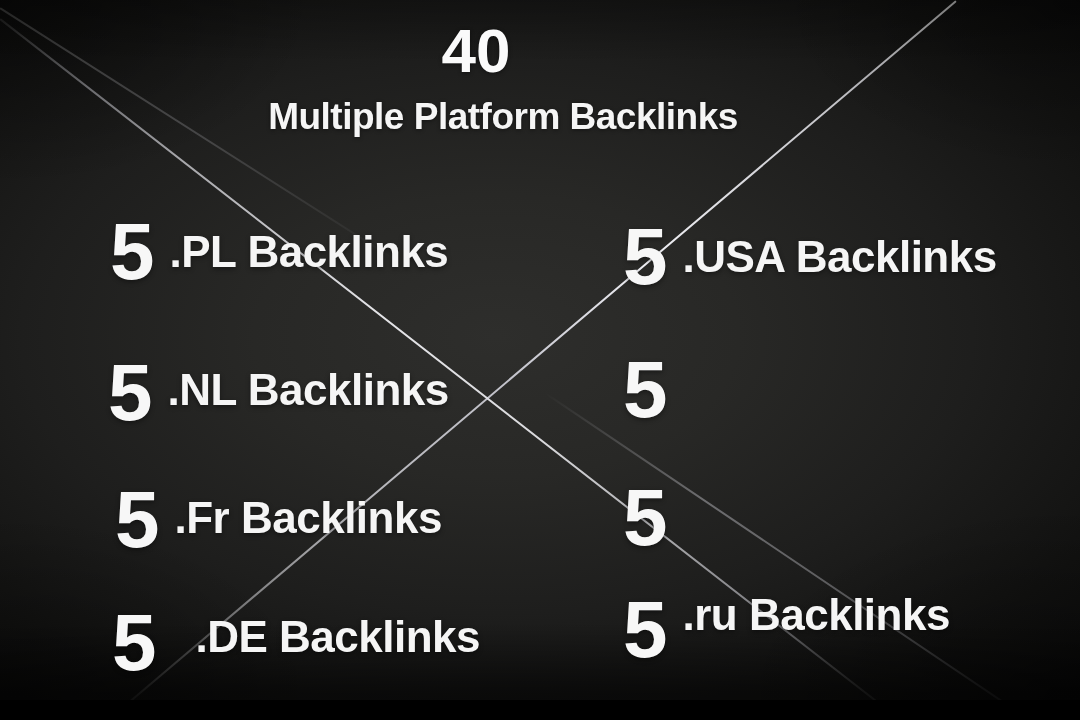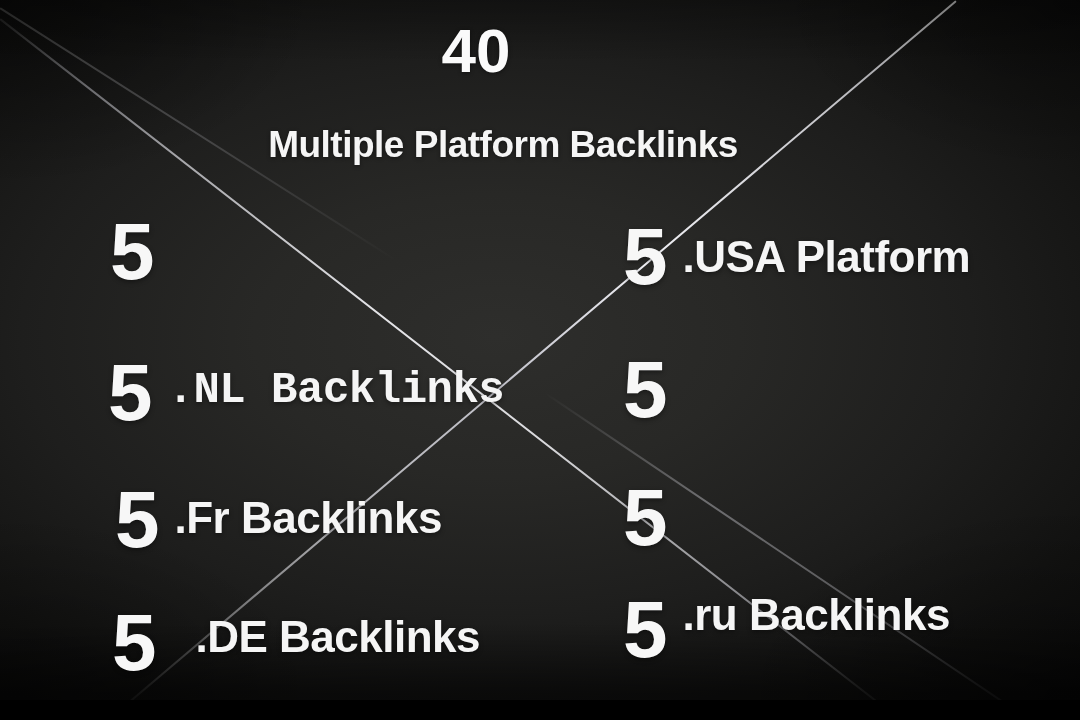--- a/index.html
+++ b/index.html
@@ -75,21 +75,20 @@
     color: #fafafa; text-shadow: 0 1px 4px rgba(0,0,0,0.45);
     white-space: nowrap;
   }
   .subtitle {
     position: absolute; left: 503px; top: 98px;
     transform: translateX(-50%);
     font-size: 37px; font-weight: 700; line-height: 1;
     letter-spacing: -0.5px;
     color: #f5f5f5; text-shadow: 0 1px 4px rgba(0,0,0,0.45);
     white-space: nowrap;
-    margin-top: 28px;
   }
 
   .row {
     position: absolute;
     display: flex; align-items: center; gap: 15px;
     transform: translateY(-50%);
     white-space: nowrap;
   }
   .row .count {
     font-size: 80px; font-weight: 700; line-height: 1;
@@ -103,21 +102,21 @@
 
   .row-pl  { left: 110px; top: 252px; }
   .row-nl  { left: 108px; top: 393px; }
   .row-fr  { left: 115px; top: 520px; }
   .row-de  { left: 112px; top: 643px; }
   .row-usa { left: 623px; top: 257px; }
   .row-uk  { left: 623px; top: 390px; }
   .row-au  { left: 623px; top: 518px; }
   .row-ru  { left: 623px; top: 630px; }
 
-  .row-nl .label  { transform: translateY(-3px); font-family: Liberation Mono, monospace; }
+  .row-nl .label  { transform: translateY(-3px); }
   .row-fr .label  { transform: translateY(-2px); }
   .row-de .label  { transform: translateY(-6px); margin-left: 24px; }
   .row-uk .label  { transform: translateY(-3px); }
   .row-au .label  { transform: translateY(-9px); }
   .row-ru .label  { transform: translateY(-15px); }
 </style>
 </head>
 <body>
 
 <div class="stage">
@@ -126,37 +125,38 @@
   <div class="streak streak-b"></div>
   <div class="streak streak-a"></div>
   <div class="streak streak-b2"></div>
   <div class="vignette"></div>
 
   <div class="total">40</div>
   <div class="subtitle">Multiple Platform Backlinks</div>
 
   <div class="row row-pl">
     <span class="count">5</span>
+    <span class="label">.PL Backlinks</span>
   </div>
   <div class="row row-nl">
     <span class="count">5</span>
     <span class="label">.NL Backlinks</span>
   </div>
   <div class="row row-fr">
     <span class="count">5</span>
     <span class="label">.Fr Backlinks</span>
   </div>
   <div class="row row-de">
     <span class="count">5</span>
     <span class="label">.DE Backlinks</span>
   </div>
 
   <div class="row row-usa">
     <span class="count">5</span>
-    <span class="label">.USA Platform</span>
+    <span class="label">.USA Backlinks</span>
   </div>
   <div class="row row-uk">
     <span class="count">5</span>
   </div>
   <div class="row row-au">
     <span class="count">5</span>
   </div>
   <div class="row row-ru">
     <span class="count">5</span>
     <span class="label">.ru Backlinks</span>

